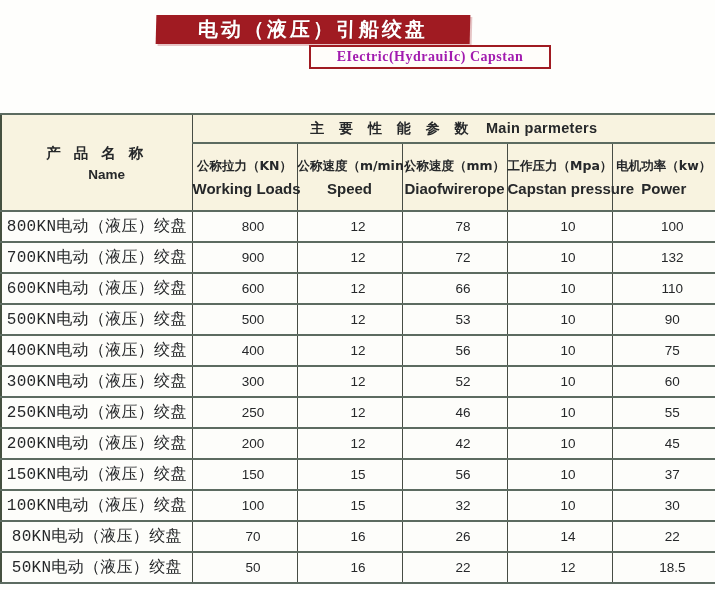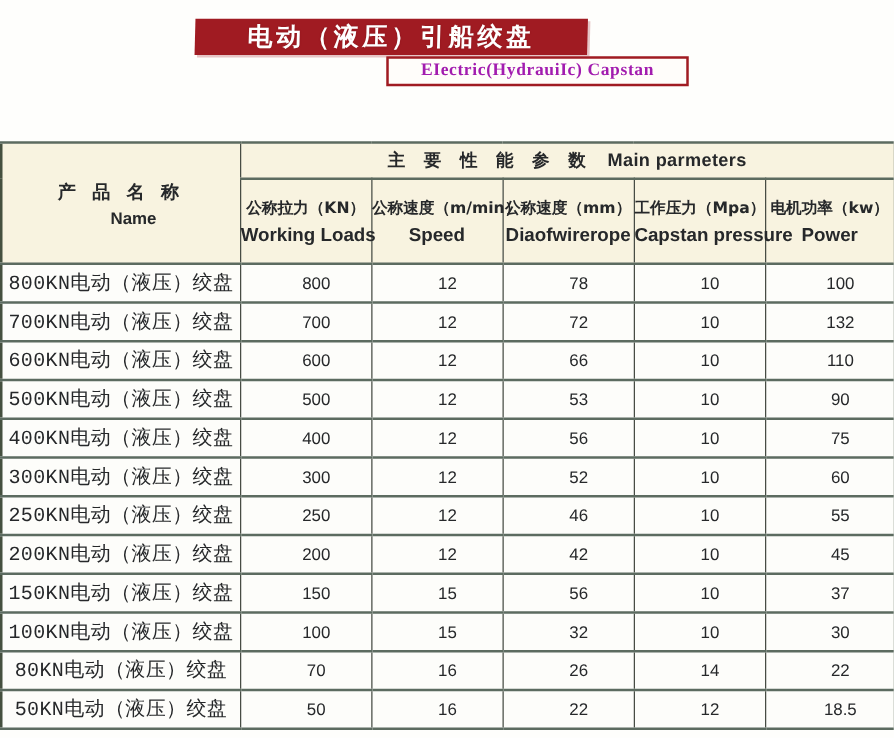--- a/index.html
+++ b/index.html
@@ -160,21 +160,21 @@
         <tr>
           <td class="product-name">800KN电动（液压）绞盘</td>
           <td class="num">800</td>
           <td class="num">12</td>
           <td class="num">78</td>
           <td class="num">10</td>
           <td class="num">100</td>
         </tr>
         <tr>
           <td class="product-name">700KN电动（液压）绞盘</td>
-          <td class="num">700</td>
+          <td class="num">900</td>
           <td class="num">12</td>
           <td class="num">72</td>
           <td class="num">10</td>
           <td class="num">132</td>
         </tr>
         <tr>
           <td class="product-name">600KN电动（液压）绞盘</td>
           <td class="num">600</td>
           <td class="num">12</td>
           <td class="num">66</td>

